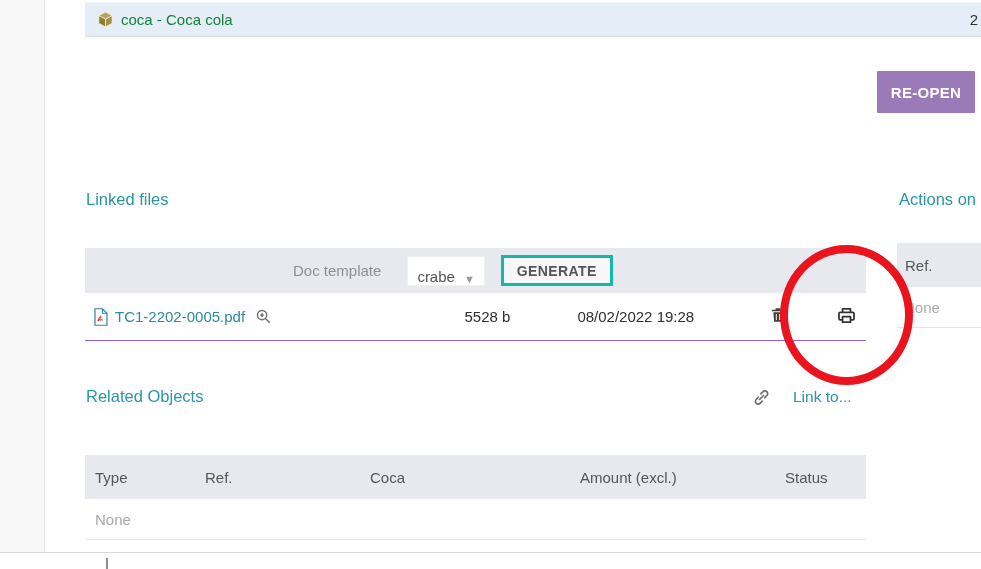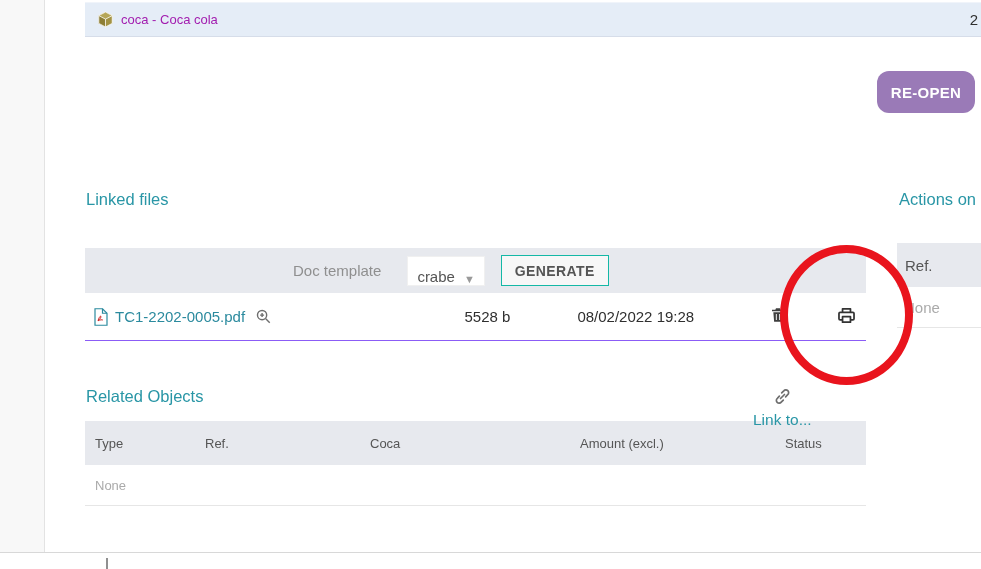--- a/index.html
+++ b/index.html
@@ -5,39 +5,39 @@
   * { margin:0; padding:0; box-sizing:border-box; }
   html,body { width:981px; height:569px; background:#fff; overflow:hidden;
               font-family:"Liberation Sans", sans-serif; color:#333; position:relative; }
 
   .sidebar { position:absolute; left:0; top:0; width:45px; height:553px;
              background:#f8f8f8; border-right:1px solid #e3e3e3; }
 
   .banner { position:absolute; left:85px; top:2px; right:0; height:35px;
             background:#e5edf7; border-top:1px solid #f0f4fa; border-bottom:1px solid #d6dde9;
             display:flex; align-items:center; padding-left:12px; }
-  .banner .label { font-size:13px; color:#a21caf; margin-left:7px; }
+  .banner .label { font-size:15px; color:#15803d; margin-left:7px; }
   .banner .right-num { position:absolute; right:3px; top:8px; font-size:15px; color:#2f2f2f; }
 
   .btn-reopen { position:absolute; left:877px; top:71px; width:98px; height:42px;
                 background:#9a7ab7; color:#fff; font-weight:bold; font-size:15px;
-                border:none; border-radius:12px; letter-spacing:.3px; cursor:pointer; }
+                border:none; border-radius:1px; letter-spacing:.3px; cursor:pointer; }
 
   .section-title { position:absolute; font-size:16.5px; color:#2996a6; white-space:nowrap; }
   #linked-title  { left:86px; top:190px; }
   #actions-title { left:899px; top:190px; }
   #related-title { left:86px; top:387px; }
 
   .lf-table { position:absolute; left:85px; top:248px; width:781px; }
   .lf-header { height:45px; background:#e7e9ee; display:flex; align-items:center; padding-left:208px; }
   .doc-template-label { font-size:15px; color:#8f8f8f; margin-right:26px; }
   .tpl-select { height:30px; background:#fff; border:1px solid #f0f0f0; font-size:15px; color:#555;
                 display:flex; align-items:flex-end; padding:0 9px; cursor:pointer; }
   .tpl-select .caret { margin-left:9px; font-size:11px; color:#999; }
-  .btn-generate { height:31px; margin-left:16px; background:#f7f7f7; border:1px solid #14b8a6;
+  .btn-generate { height:31px; margin-left:16px; background:#f7f7f7; border:3px solid #14b8a6;
                   font-weight:bold; font-size:14px; color:#555; padding:0 13px;
                   letter-spacing:.4px; cursor:pointer; font-family:"Liberation Sans",sans-serif; }
 
   .file-row { height:48px; display:flex; align-items:center; border-bottom:1px solid #8b5cf6;
               background:#fff; font-size:15px; }
   .cell-name { width:320px; display:flex; align-items:center; padding-left:8px; }
   .file-link { color:#2b8a9e; text-decoration:none; margin-left:6px; }
   .icon-magnify { margin-left:10px; cursor:pointer; }
   .cell-size { width:166px; text-align:center; color:#2f2f2f; }
   .cell-date { width:131px; text-align:center; color:#2f2f2f; white-space:nowrap; }
@@ -48,24 +48,24 @@
   .annotation-circle { position:absolute; left:780px; top:245px; width:133px; height:140px;
                        border:8px solid #e9141d; border-radius:50%; z-index:10; pointer-events:none; }
 
   .actions-table { position:absolute; left:897px; top:243px; width:84px; font-size:15px; }
   .actions-table .hdr { height:44px; background:#e7e9ee; color:#555; display:flex;
                         align-items:center; padding-left:8px; }
   .actions-table .empty { height:41px; color:#aaa; display:flex; align-items:center;
                           padding-left:7px; border-bottom:1px solid #e6e6e6; }
 
   .link-to { position:absolute; left:753px; top:388px; display:flex; align-items:center;
-             gap:6px; cursor:pointer; z-index:11;flex-direction:column; }
+             gap:23px; cursor:pointer; z-index:11; }
   .link-to span { color:#2996a6; font-size:15.5px; }
 
-  .rel-table { position:absolute; left:85px; top:421px; width:781px; font-size:13px; }
+  .rel-table { position:absolute; left:85px; top:455px; width:781px; font-size:15px; }
   .rel-header { height:44px; background:#e7e9ee; display:flex; align-items:center; color:#555; }
   .rel-header div { padding-left:10px; }
   .rc1{width:110px;} .rc2{width:165px;} .rc3{width:210px;} .rc4{width:205px;} .rc5{width:91px;}
   .rel-empty { height:41px; display:flex; align-items:center; padding-left:10px;
                color:#aaa; border-bottom:1px solid #e6e6e6; }
 
   .bottom-line { position:absolute; left:0; top:552px; width:981px; height:1px; background:#d8d8d8; }
   .bottom-tick { position:absolute; left:106px; top:558px; width:2px; height:11px; background:#909090; }
 </style>
 </head>

